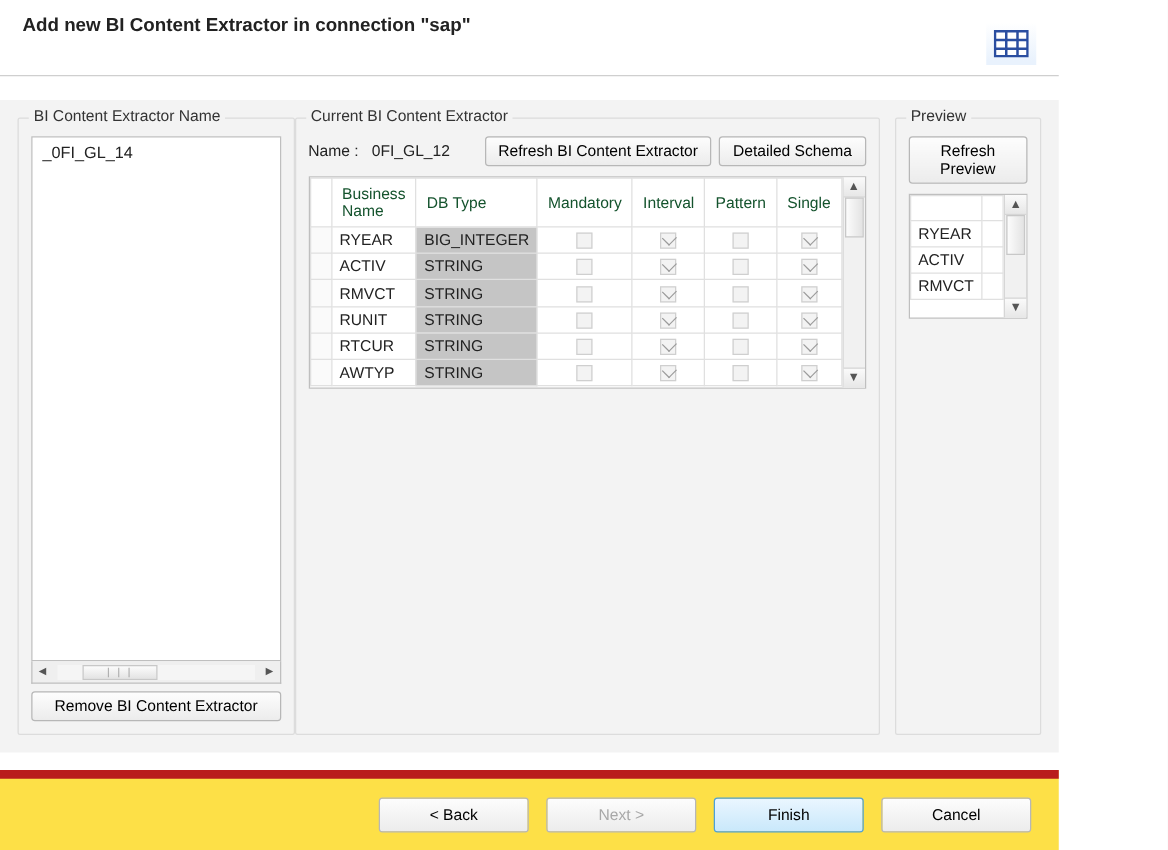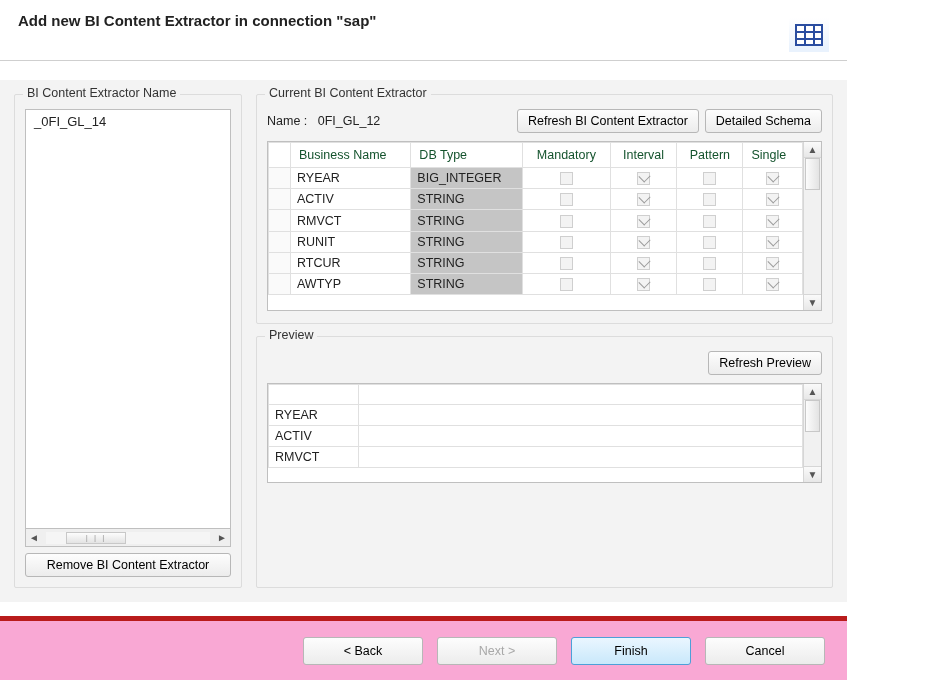--- a/index.html
+++ b/index.html
@@ -7,42 +7,42 @@
   .wrapper { width: 847px; height: 680px; position: relative; background: #fff; }
 
   
   .header { padding: 12px 18px 6px 18px; height: 60px; position: relative; }
   .header-title { font-size: 15px; font-weight: bold; }
   .header-icon { position: absolute; top: 18px; right: 18px; width: 40px; height: 34px; background: linear-gradient(180deg, #fff 0%, #e9f2fd 90%); display:flex; align-items:center; justify-content:center; }
   .header-icon svg { width: 28px; height: 22px; }
   hr.sep { border: none; border-top: 1px solid #cfcfcf; margin: 0; }
 
   
-  .body { position: absolute; left: 0; right: 0; top: 80px; bottom: 78px; background: #f3f3f3; padding: 14px; display: flex; gap: 14px; }
+  .body { position: absolute; left: 0; right: 0; top: 80px; bottom: 78px; background: #f3f3f3; padding: 14px; display: flex; gap: 0; }
 
   
   .group { border: 1px solid #dcdcdc; border-radius: 2px; position: relative; background: #f3f3f3; padding: 14px 10px 10px 10px; }
   .group-label { position: absolute; top: -9px; left: 8px; background: #f3f3f3; padding: 0 4px; font-size: 12.5px; color: #333; }
   .left-col { width: 228px; display: flex; flex-direction: column; }
   .name-list-wrap { flex: 1; display: flex; flex-direction: column; }
   .name-list { border: 1px solid #bfbfbf; background: #fff; flex: 1; overflow: hidden; }
   .name-item { padding: 4px 8px; cursor: default; }
   .name-item + .name-item { border-top: 0; }
   .name-item.selected { background: linear-gradient(180deg,#f6f6f6,#e6e6e6); border: 1px solid #cfcfcf; }
   .hscroll { height: 18px; border: 1px solid #bfbfbf; border-top: none; background: #efefef; display:flex; align-items:center; justify-content:space-between; padding: 0 2px; }
   .hscroll .arrow { width: 12px; height: 12px; display:flex; align-items:center; justify-content:center; font-size:10px; color:#555; cursor:pointer; }
   .hscroll .track { flex:1; height:12px; margin:0 6px; position:relative; background:#f5f5f5;}
   .hscroll .thumb { position:absolute; left:20px; width:60px; height:12px; background:linear-gradient(180deg,#fcfcfc,#e3e3e3); border:1px solid #c8c8c8; display:flex; align-items:center; justify-content:center; font-size:8px; color:#999; letter-spacing: 2px;}
   .btn { background: linear-gradient(180deg,#fdfdfd,#ececec); border: 1px solid #b7b7b7; border-radius: 3px; padding: 4px 10px; font-size: 12.5px; cursor: pointer; font-family: inherit; }
   .btn.primary { background: linear-gradient(180deg,#eaf6ff,#c9e8fb); border-color:#4da0d8; }
   .btn.disabled { color: #a8a8a8; cursor: default; }
   .remove-btn { margin-top: 6px; }
 
   
-  .right-col { flex: 1; display: flex; flex-direction: column; gap: 12px; }
+  .right-col { flex: 1; display: flex; gap: 12px; }
   .current-top { display: flex; align-items: center; justify-content: space-between; margin-bottom: 8px; gap: 8px; }
   .name-lbl { font-size: 12.5px; }
   .btn-row { display: flex; gap: 6px; }
 
   
   .table-wrap { border: 1px solid #bfbfbf; background:#fff; position:relative; display:flex; height: 170px;}
   .table-main { flex:1; overflow:hidden; }
   table { border-collapse: collapse; width: 100%; }
   th, td { border: 1px solid #e0e0e0; text-align: left; font-size: 12.5px; font-weight: normal; }
   th { background: #fff; padding: 5px 8px; color:#14532d;}
@@ -62,21 +62,21 @@
 
   
   .preview-box { flex:1; display:flex; flex-direction:column; }
   .preview-top { display:flex; justify-content:flex-end; margin-bottom:8px; }
   .preview-table-wrap .table-wrap { height: 100px; }
   .preview-table-wrap table td:first-child { width:90px; }
   .preview-table-wrap thead th { height: 20px; }
   .preview-table-wrap td.rowname { background:#fff; }
 
   
-  .footer { position:absolute; left:0; right:0; bottom:0; height:64px; background:#f9a8d4; border-top:5px solid #b91c1c; display:flex; align-items:center; justify-content:flex-end; gap:14px; padding: 0 22px; }
+  .footer { position:absolute; left:0; right:0; bottom:0; height:64px; background:#fde047; border-top:7px solid #b91c1c; display:flex; align-items:center; justify-content:flex-end; gap:14px; padding: 0 22px; }
   .footer .btn { min-width: 120px; padding: 6px 10px; }
 </style>
 </head>
 <body>
 
 <div class="wrapper">
 
   <div class="header">
     <div class="header-title">Add new BI Content Extractor in connection "sap"</div>
     <div class="header-icon">

